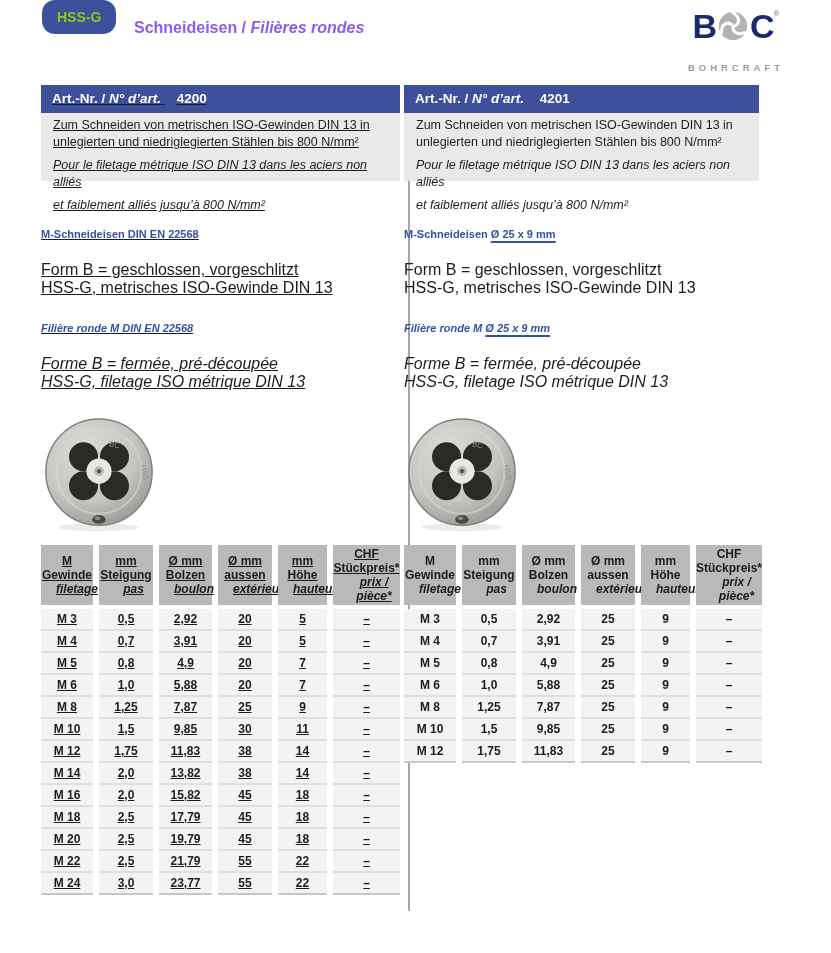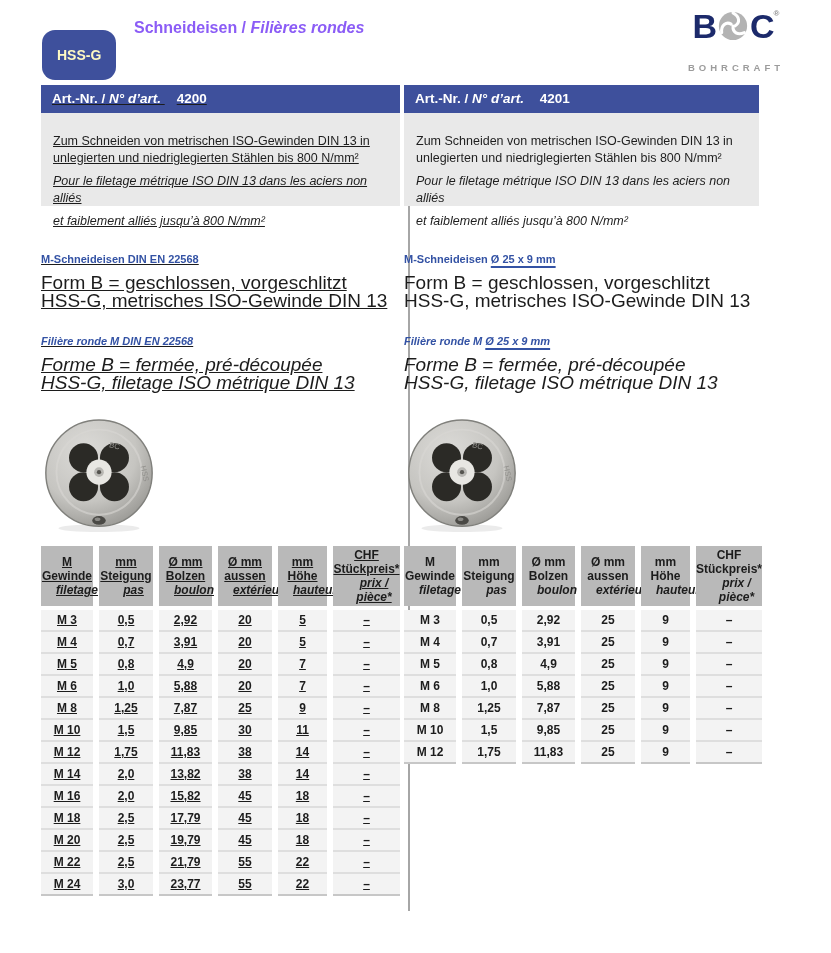--- a/index.html
+++ b/index.html
@@ -1,22 +1,22 @@
 <!DOCTYPE html>
 <html><head>
 <meta charset="utf-8">
 <style>
   html,body{margin:0;padding:0;background:#fff;}
   .page{position:relative;width:831px;height:953px;background:#ffffff;overflow:hidden;
         font-family:"Liberation Sans",sans-serif;color:#1c1c1c;}
 
   
-  .badge{position:absolute;left:42px;top:30px;height:26px;border-radius:13px;
-         background:#3e509c;color:#fef9c3;font-weight:700;font-size:14px;line-height:26px;
-         padding:12px 15px;}
+  .badge{position:absolute;left:42px;top:0;height:26px;border-radius:13px;
+         background:#3e509c;color:#84cc16;font-weight:700;font-size:14px;line-height:26px;
+         padding:4px 15px;}
   .page-title{position:absolute;left:134px;top:15px;font-size:16px;font-weight:700;
               color:#8b5cf6;line-height:25px;white-space:nowrap;}
   .page-title .fr{font-style:italic;}
 
   .logo{position:absolute;left:684px;top:8px;width:104px;text-align:center;}
   .logo-row{display:flex;align-items:center;justify-content:center;height:36px;}
   .logo-letter{font-size:34px;font-weight:800;color:#1c2a6b;line-height:34px;letter-spacing:-1px;}
   .logo-circle{margin:0 1px;}
   .registered{font-size:8px;color:#8b8b8b;align-self:flex-start;margin-top:1px;font-weight:700;}
   .brand-name{font-size:9.5px;letter-spacing:4px;color:#9c9c9c;font-weight:700;margin-top:18px;}
@@ -25,29 +25,29 @@
   .col{position:absolute;top:85px;}
   .col-left{left:41px;width:359px;text-decoration:underline;}
   .col-right{left:404px;width:355px;}
   .divider{position:absolute;left:408px;top:85px;width:2px;height:826px;background:#a6a6a6;}
 
   .art-bar{background:#3e509c;color:#fff;height:28px;line-height:28px;padding:0 11px;
            font-size:13.5px;font-weight:700;white-space:nowrap;}
   .art-bar .it{font-style:italic;}
   .art-bar .num{margin-left:12px;}
 
-  .desc{background:#e9e9e9;height:93px;box-sizing:border-box;padding:20px 12px;
+  .desc{background:#e9e9e9;height:68px;box-sizing:border-box;padding:4px 12px;
         font-size:12.5px;line-height:17px;color:#1e1e1e;}
   .desc p{margin:0;}
   .desc .fr{font-style:italic;margin-top:6px;}
 
   .h-prod{margin:42px 0 0;font-size:11px;font-weight:700;color:#3352a4;line-height:22px;white-space:nowrap;}
   .h-prod.fr{margin-top:20px;font-style:italic;}
   .u{text-decoration:underline;text-decoration-thickness:2px;text-underline-offset:3px;}
-  .subs{margin-top:4px;font-size:19px;line-height:18px;color:#1c1c1c;}
+  .subs{margin-top:16px;font-size:16px;line-height:18px;color:#1c1c1c;}
   .subs.fr{font-style:italic;}
   .subs div{white-space:nowrap;}
 
   .die-wrap{margin-top:26px;width:116px;height:116px;}
 
   
   .ctable{margin-top:12px;display:grid;grid-template-columns:52px 54px 53px 54px 49px 1fr;
           column-gap:6px;}
   .th{background:#b9b9b9;height:60px;margin-bottom:4px;display:flex;flex-direction:column;
       justify-content:center;text-align:center;font-size:12px;font-weight:700;line-height:14px;}

